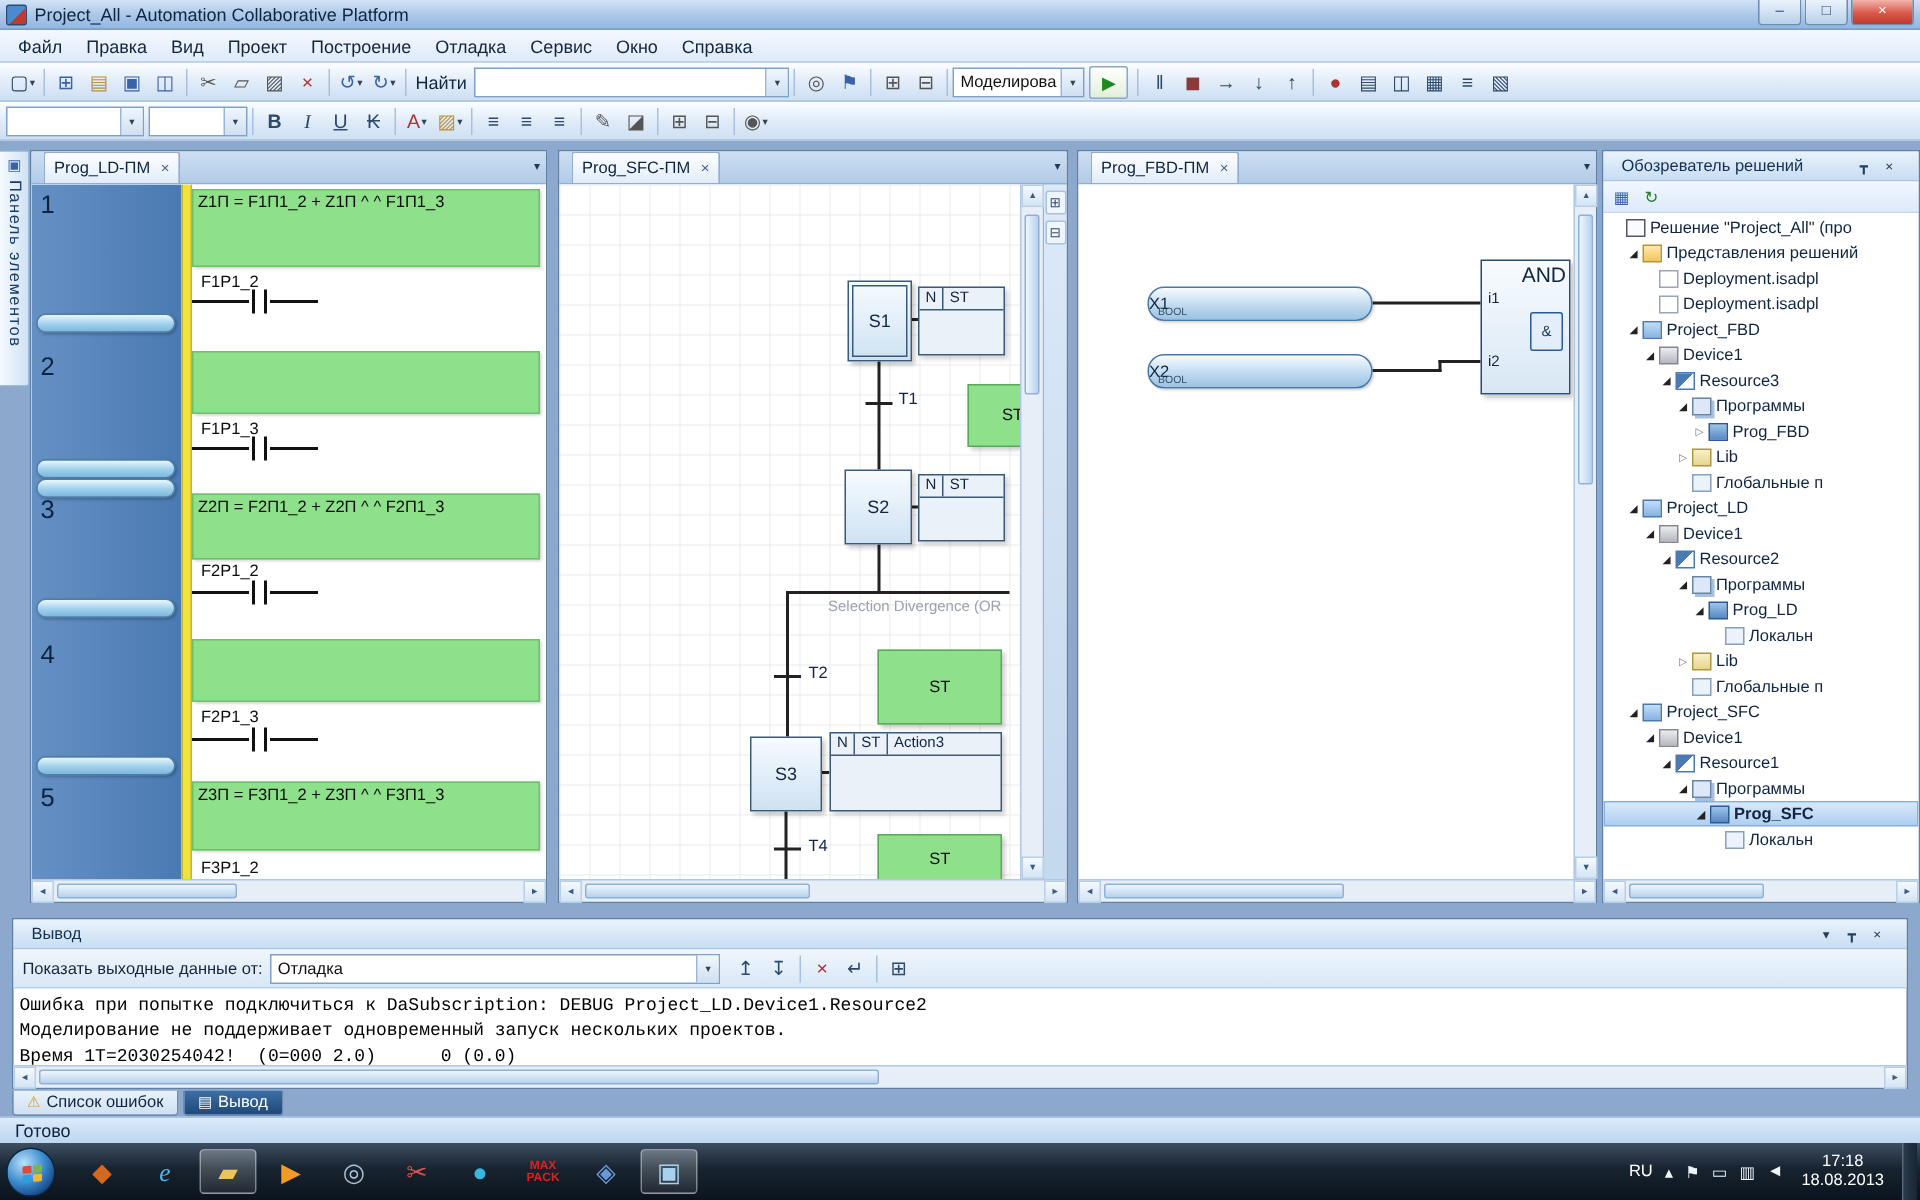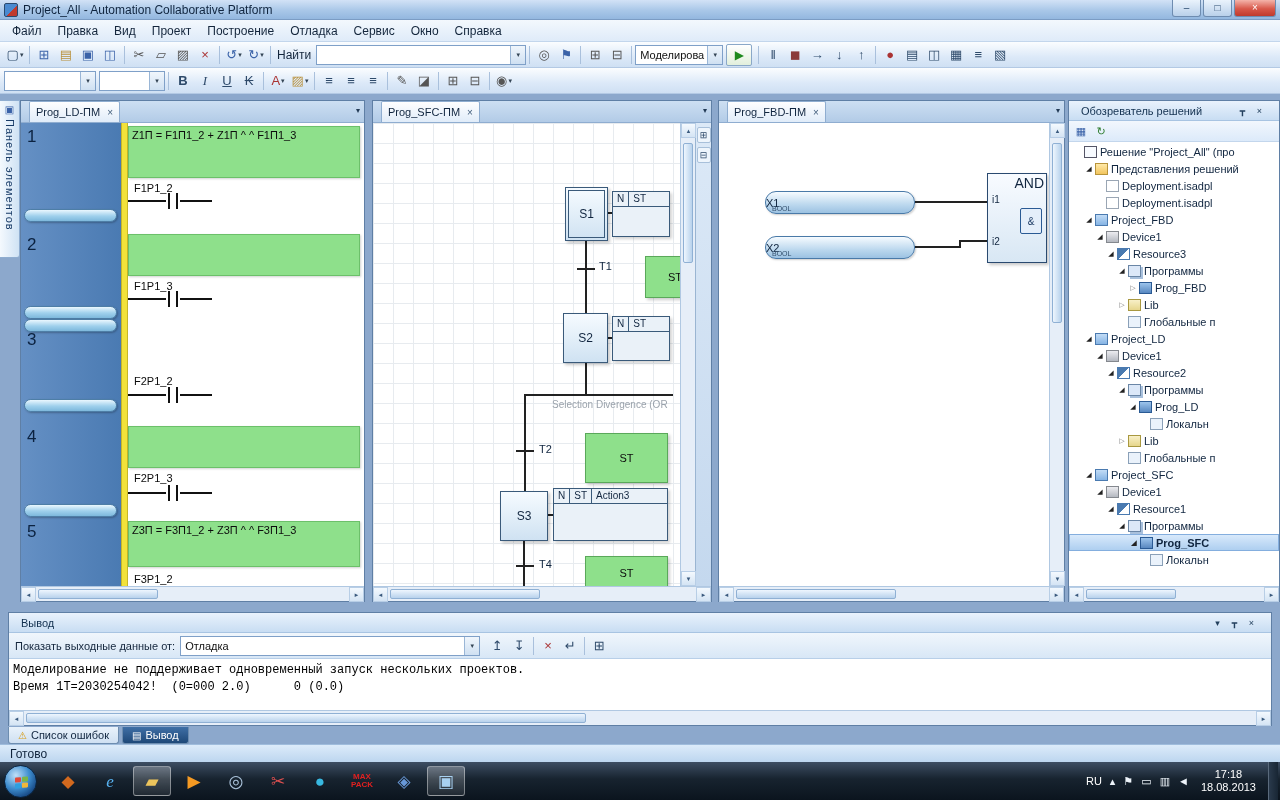--- a/index.html
+++ b/index.html
@@ -288,20 +288,21 @@
         <div class="ld-num" style="top:207px">3</div>
         <div class="ld-num" style="top:304px">4</div>
         <div class="ld-num" style="top:399px">5</div>
         <div class="ld-cap" style="top:86px"></div>
         <div class="ld-cap" style="top:183px"></div>
         <div class="ld-cap" style="top:196px"></div>
         <div class="ld-cap" style="top:276px"></div>
         <div class="ld-cap" style="top:381px"></div>
         <div class="ld-green" style="top:3px;height:52px">Z1П = F1П1_2 + Z1П ^ ^ F1П1_3</div>
         <div class="ld-green" style="top:111px;height:42px"></div>
+        <div class="ld-green" style="top:206px;height:44px">Z2П = F2П1_2 + Z2П ^ ^ F2П1_3</div>
         <div class="ld-green" style="top:303px;height:42px"></div>
         <div class="ld-green" style="top:398px;height:46px">Z3П = F3П1_2 + Z3П ^ ^ F3П1_3</div>
         <div class="ld-clabel" style="top:59px">F1P1_2</div>
         <div class="ld-clabel" style="top:157px">F1P1_3</div>
         <div class="ld-clabel" style="top:252px">F2P1_2</div>
         <div class="ld-clabel" style="top:349px">F2P1_3</div>
         <div class="ld-clabel" style="top:450px">F3P1_2</div>
         <div class="ld-contact" style="top:70px">
             <i class="wl"></i>
             <i class="b1"></i>
@@ -614,20 +615,21 @@
           <div class="tb-btn" style="color:#2e4a6a">↥</div>
           <div class="tb-btn" style="color:#2e4a6a">↧</div>
           <div class="tb-sep"></div>
           <div class="tb-btn" style="color:#aa3333">×</div>
           <div class="tb-btn" style="color:#2e4a6a">↵</div>
           <div class="tb-sep"></div>
           <div class="tb-btn" style="color:#2e4a6a">⊞</div>
         </div>
     </div>
     <div class="out-lines">
+        <div class="out-line">Ошибка при попытке подключиться к DaSubscription: DEBUG Project_LD.Device1.Resource2</div>
         <div class="out-line">Моделирование не поддерживает одновременный запуск нескольких проектов.</div>
         <div class="out-line">Время 1Т=2030254042!  (0=000 2.0)      0 (0.0)</div>
       </div>
     <div class="hscroll">
       <div class="sb-btn sb-l"></div>
       <div class="sb-track">
           <div class="sb-thumb" style="left:2px;width:560px"></div>
         </div>
       <div class="sb-btn sb-r"></div>
     </div>

